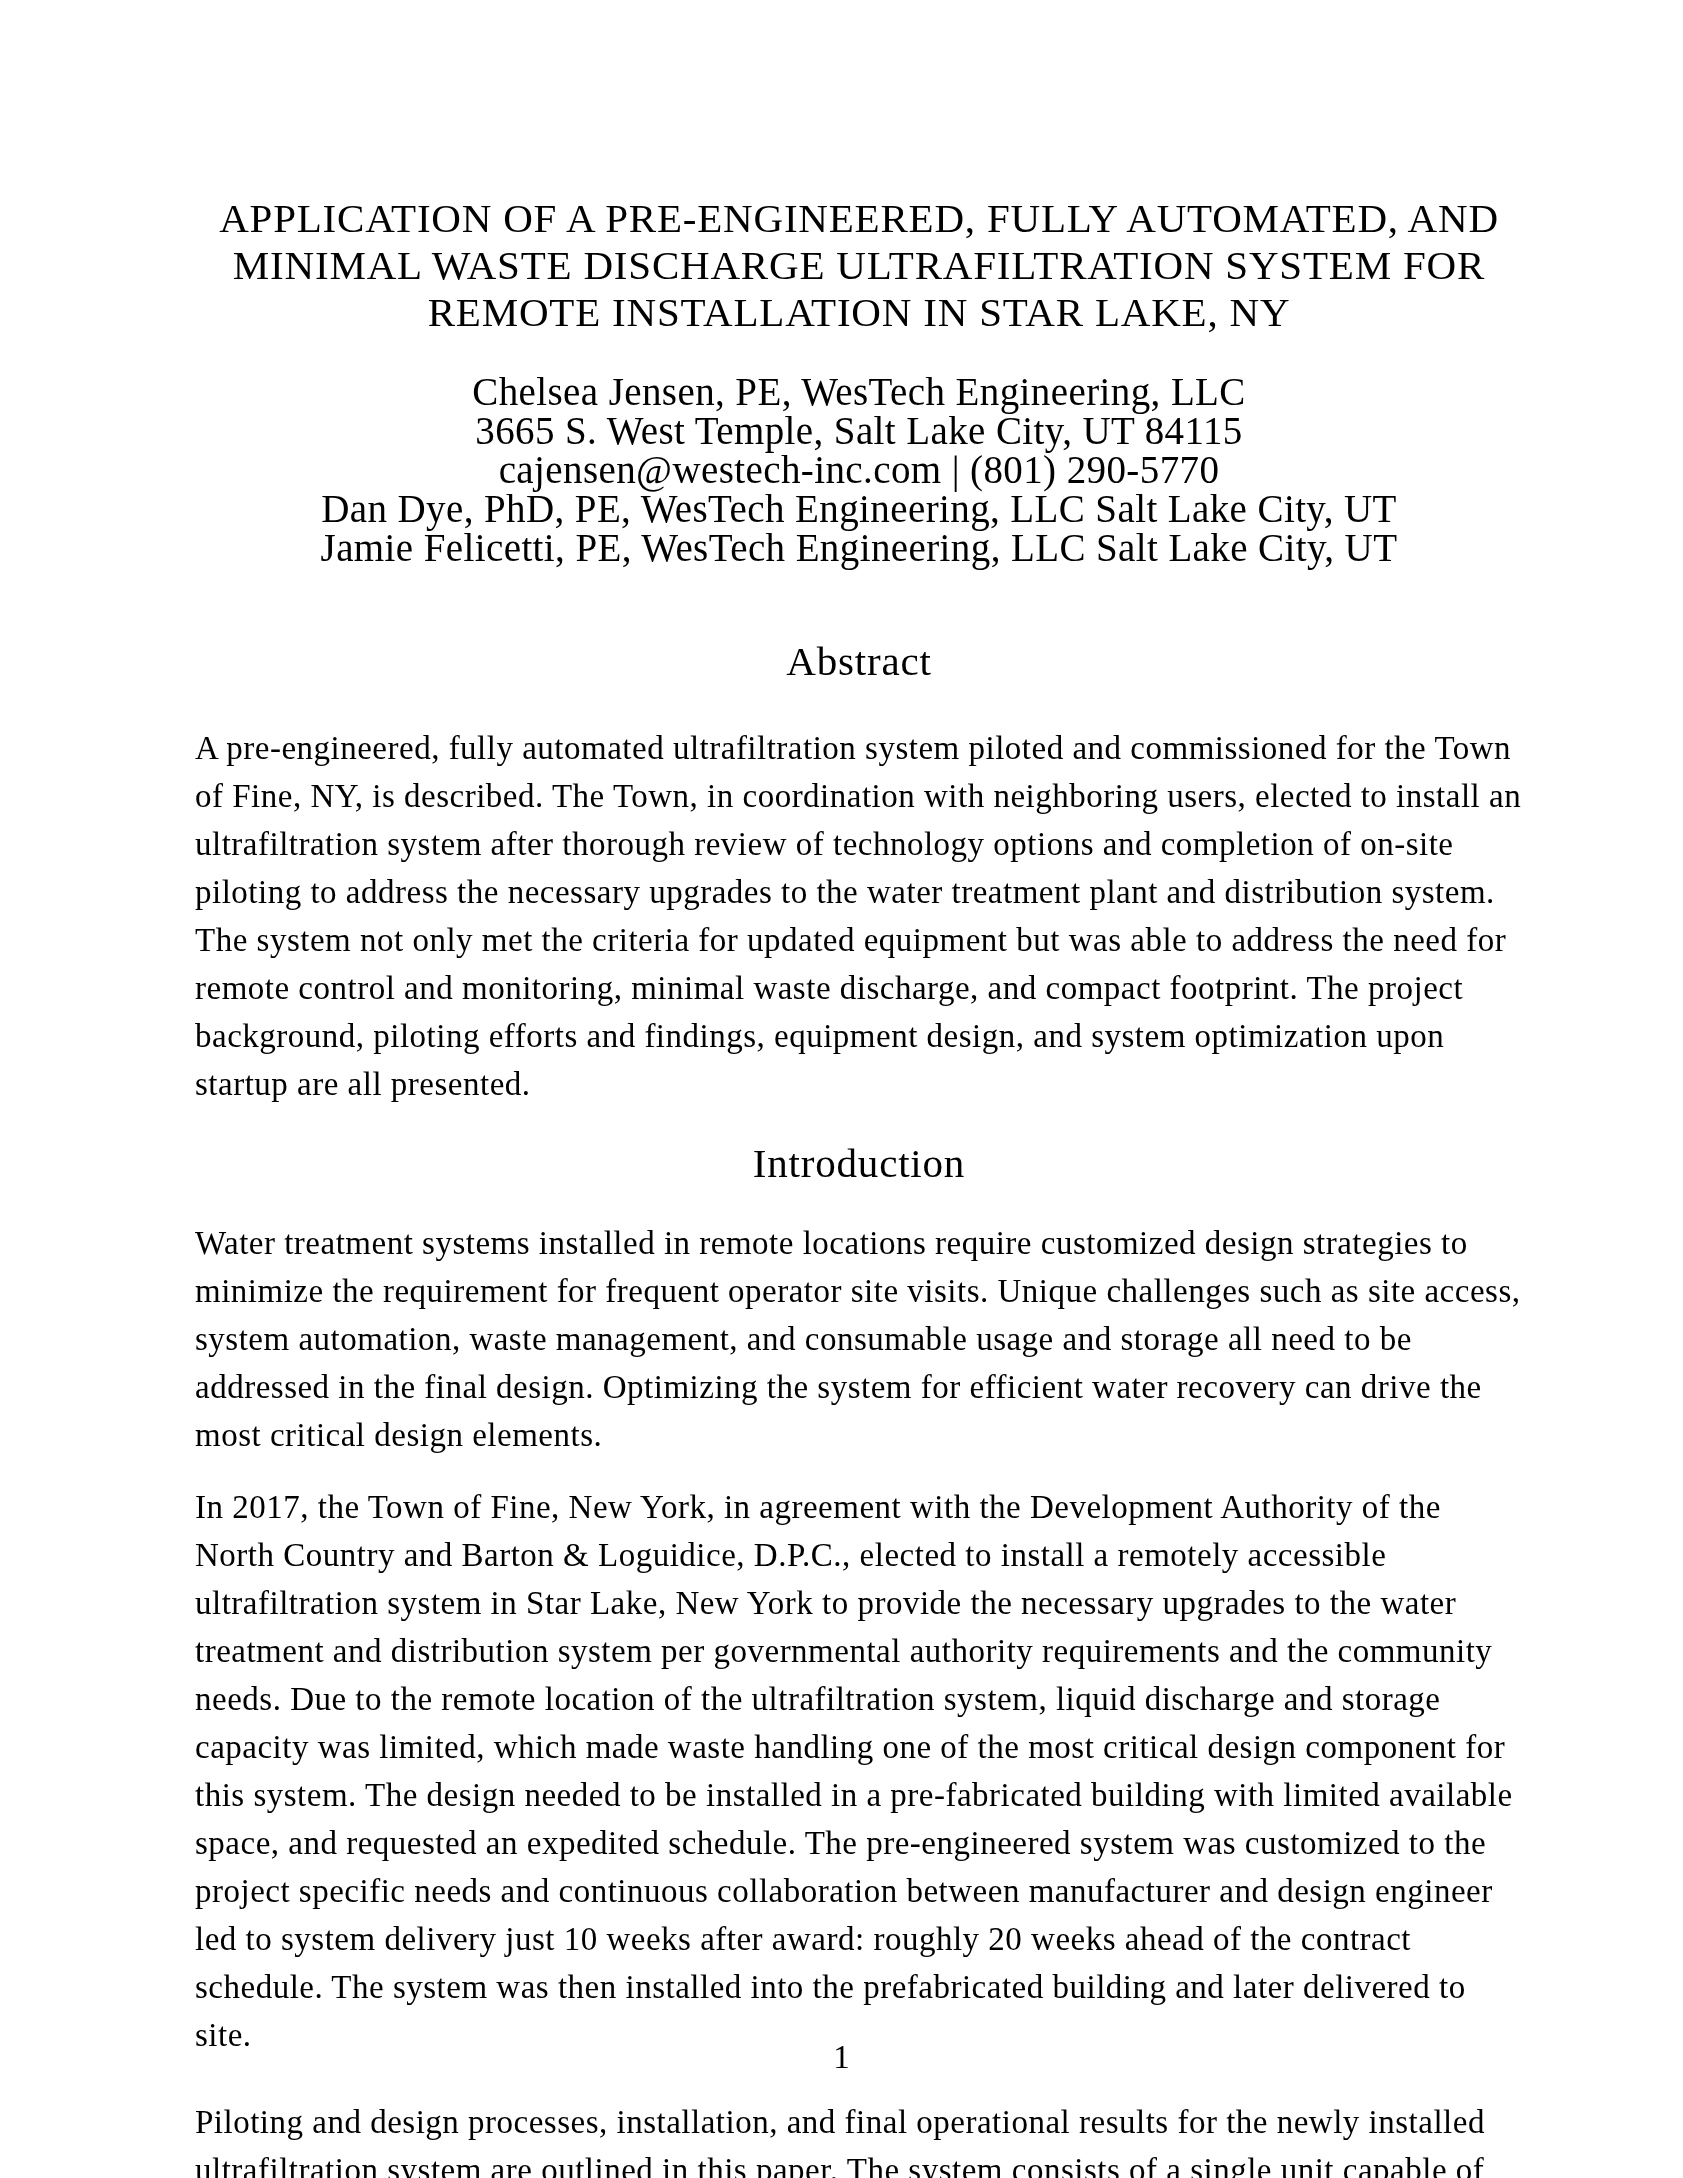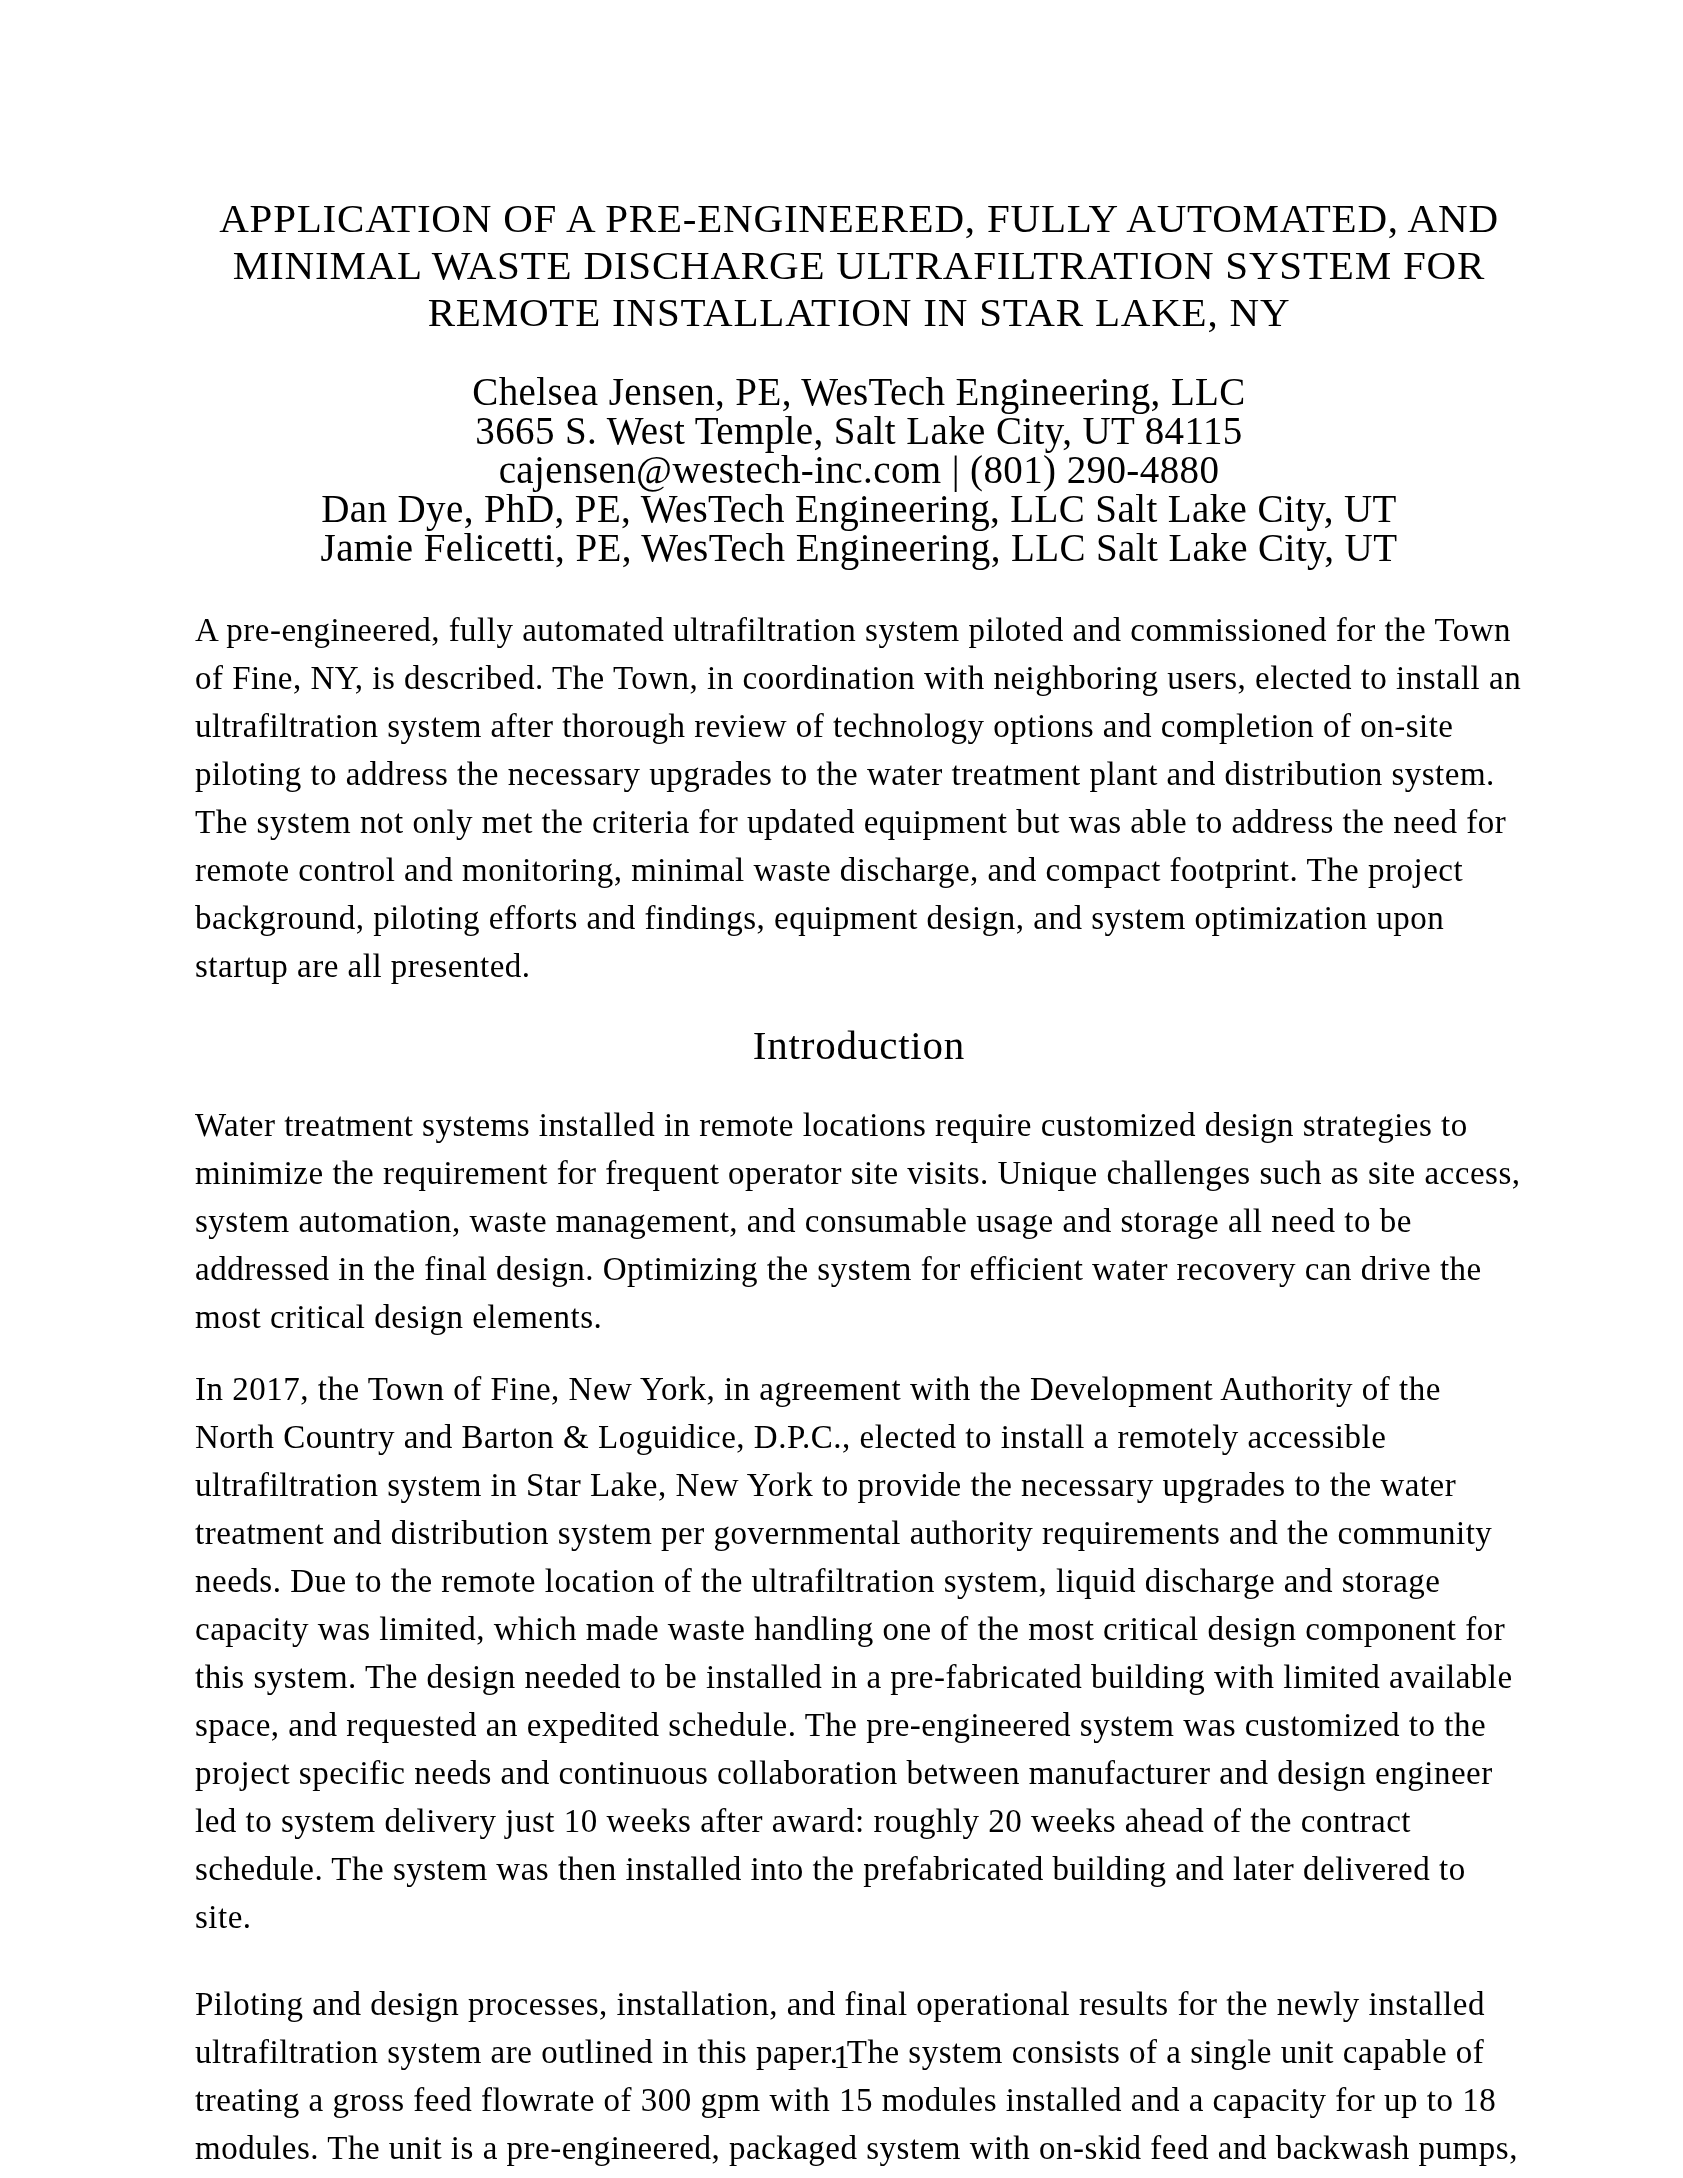--- a/index.html
+++ b/index.html
@@ -78,25 +78,26 @@
 
     <h1 class="title">
       <span>APPLICATION OF A PRE-ENGINEERED, FULLY AUTOMATED, AND</span>
       <span>MINIMAL WASTE DISCHARGE ULTRAFILTRATION SYSTEM FOR</span>
       <span>REMOTE INSTALLATION IN STAR LAKE, NY</span>
     </h1>
 
     <div class="authors">
       <div>Chelsea Jensen, PE, WesTech Engineering, LLC</div>
       <div>3665 S. West Temple, Salt Lake City, UT 84115</div>
-      <div>cajensen@westech-inc.com | (801) 290-4880</div>
+      <div>cajensen@westech-inc.com | (801) 290-5770</div>
       <div>Dan Dye, PhD, PE, WesTech Engineering, LLC Salt Lake City, UT</div>
       <div>Jamie Felicetti, PE, WesTech Engineering, LLC Salt Lake City, UT</div>
     </div>
 
+    <h2 id="abstract-heading" class="section-heading">Abstract</h2>
     <p id="abstract-p0" class="body-para">A pre-engineered, fully automated ultrafiltration system piloted and commissioned for the Town of Fine, NY, is described. The Town, in coordination with neighboring users, elected to install an ultrafiltration system after thorough review of technology options and completion of on-site piloting to address the necessary upgrades to the water treatment plant and distribution system. The system not only met the criteria for updated equipment but was able to address the need for remote control and monitoring, minimal waste discharge, and compact footprint. The project background, piloting efforts and findings, equipment design, and system optimization upon startup are all presented.</p>
 
     <h2 id="intro-heading" class="section-heading">Introduction</h2>
     <p id="intro-p0" class="body-para">Water treatment systems installed in remote locations require customized design strategies to minimize the requirement for frequent operator site visits. Unique challenges such as site access, system automation, waste management, and consumable usage and storage all need to be addressed in the final design. Optimizing the system for efficient water recovery can drive the most critical design elements.</p>
     <p id="intro-p1" class="body-para">In 2017, the Town of Fine, New York, in agreement with the Development Authority of the North Country and Barton &amp; Loguidice, D.P.C., elected to install a remotely accessible ultrafiltration system in Star Lake, New York to provide the necessary upgrades to the water treatment and distribution system per governmental authority requirements and the community needs. Due to the remote location of the ultrafiltration system, liquid discharge and storage capacity was limited, which made waste handling one of the most critical design component for this system. The design needed to be installed in a pre-fabricated building with limited available space, and requested an expedited schedule. The pre-engineered system was customized to the project specific needs and continuous collaboration between manufacturer and design engineer led to system delivery just 10 weeks after award: roughly 20 weeks ahead of the contract schedule. The system was then installed into the prefabricated building and later delivered to site.</p>
     <p id="intro-p2" class="body-para">Piloting and design processes, installation, and final operational results for the newly installed ultrafiltration system are outlined in this paper. The system consists of a single unit capable of treating a gross feed flowrate of 300 gpm with 15 modules installed and a capacity for up to 18 modules. The unit is a pre-engineered, packaged system with on-skid feed and backwash pumps,</p>
 
   </div>
 
   <div class="page-number">1</div>

